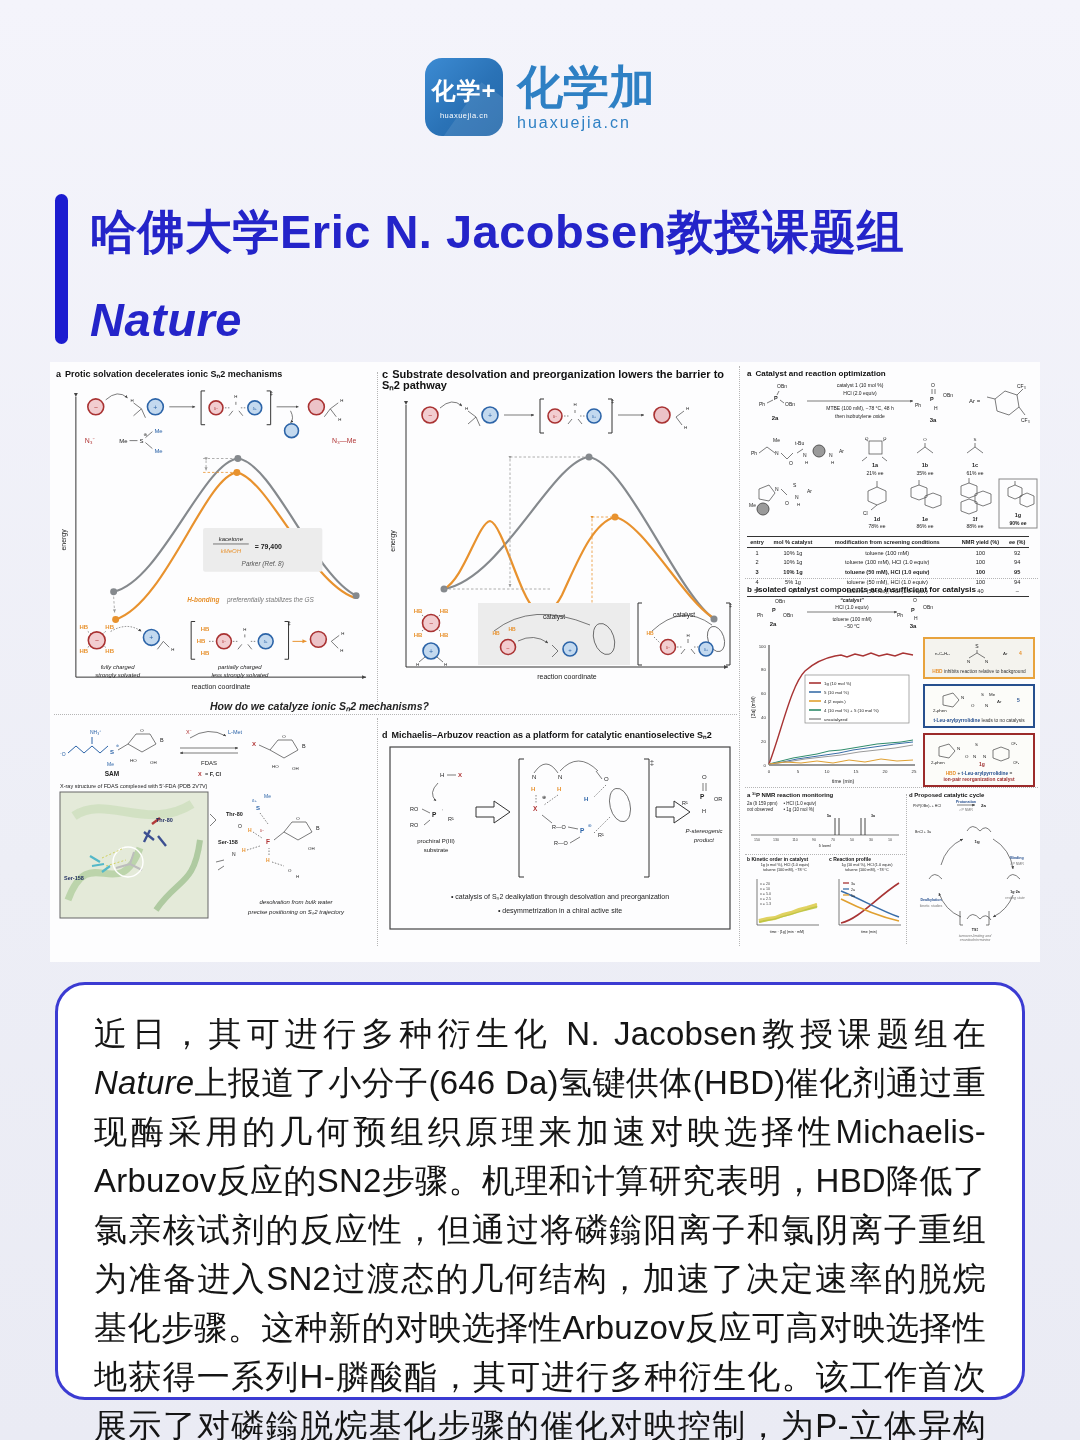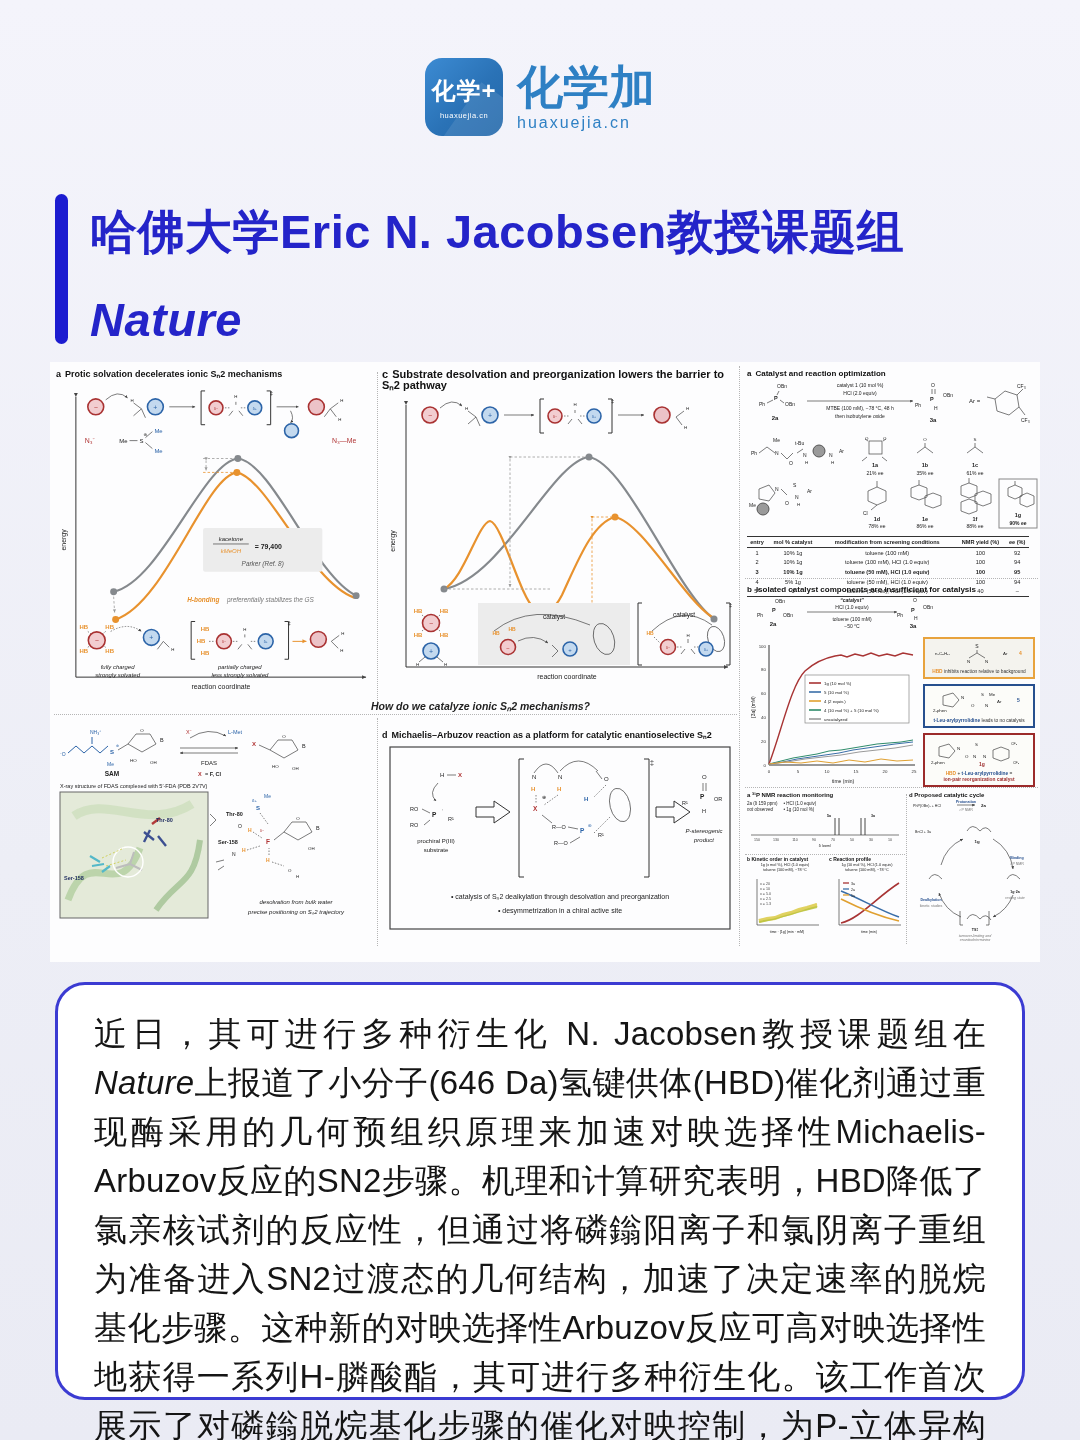--- a/index.html
+++ b/index.html
@@ -22,21 +22,21 @@
 .title-text{font-size:47px;font-weight:bold;color:#2424c9;line-height:88px;letter-spacing:.5px}
 .title-text .it{font-style:italic}
 .t-sub{font-size:.55em;vertical-align:-8px;font-weight:bold}
 
 
 .fig{position:absolute;left:50px;top:362px;width:990px;height:600px;background:#fdfdfe;overflow:hidden;color:#222}
 .panel{position:absolute}
 .p-head{font-weight:bold;color:#111;font-size:9px;line-height:11px}
 .p-head .p-letter{margin-right:4px}
 .p-head.small{font-size:11px}
-.q-line{position:absolute;left:160px;top:337px;width:380px;text-align:right;font-size:10.5px;font-weight:bold;font-style:italic;color:#222}
+.q-line{position:absolute;left:160px;top:337px;width:380px;text-align:left;font-size:10.5px;font-weight:bold;font-style:italic;color:#222}
 .dot-h{position:absolute;border-top:1.5px dotted #b5b5b5}
 .dot-v{position:absolute;border-left:1.5px dotted #b5b5b5}
 
 svg text{font-family:"Liberation Sans",sans-serif}
 .t4{font-size:3.6px}.t45{font-size:4.4px}.t5{font-size:5px}.t55{font-size:5.5px}.t6{font-size:6px}.t65{font-size:6.5px}.t7{font-size:7px}
 .b{font-weight:bold}.it{font-style:italic}
 .red{fill:#b03434}.blue{fill:#2c64a8}.org{fill:#e8922e}.gry{fill:#777}.dk{fill:#222}
 .ln{stroke:#333;stroke-width:1;fill:none}
 .lnthin{stroke:#444;stroke-width:.7;fill:none}
 .curve-g{stroke:#85898d;stroke-width:2.2;fill:none}

